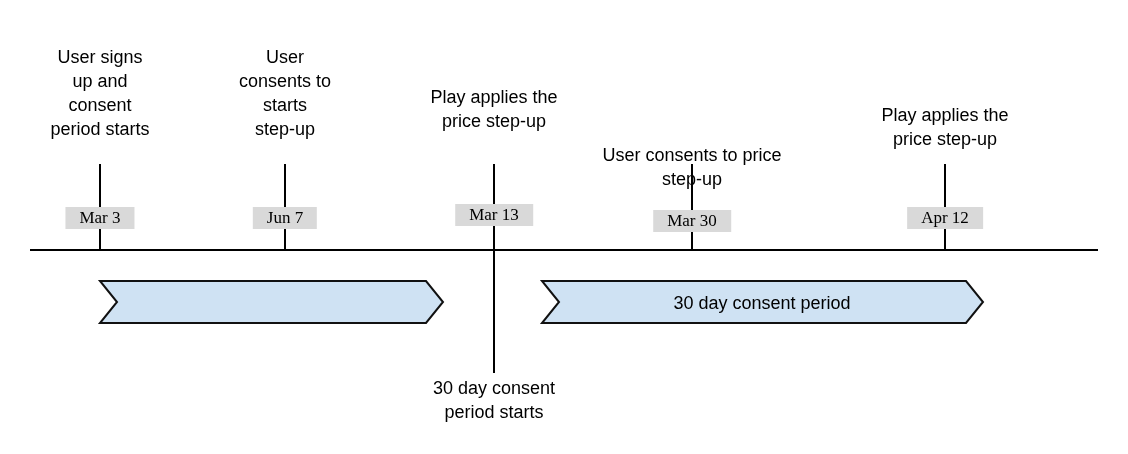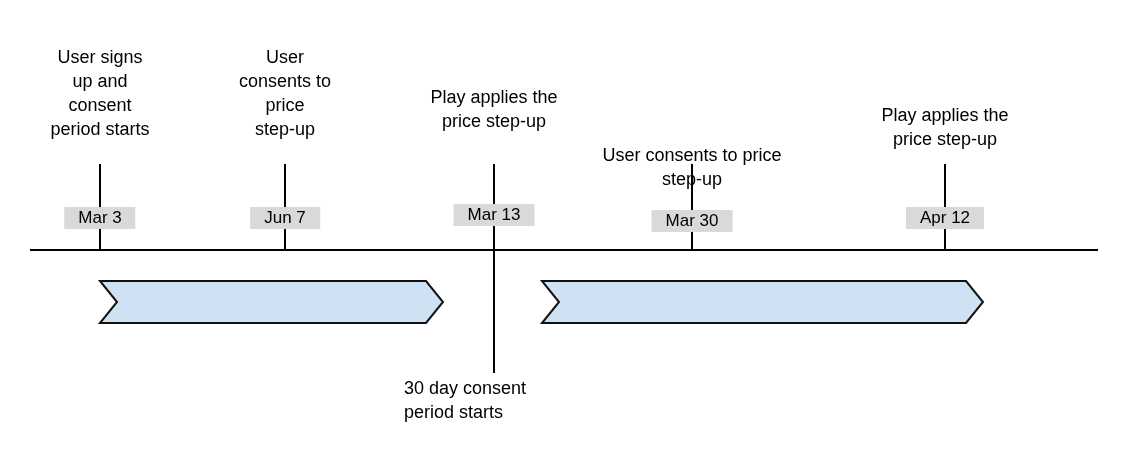--- a/index.html
+++ b/index.html
@@ -14,29 +14,29 @@
   svg.layer { position:absolute; left:0; top:0; }
   .event-label {
     transform:translateX(-50%);
     text-align:center; white-space:pre-line;
     font-size:18px; line-height:24px;
   }
   .date-badge {
     transform:translateX(-50%);
     background:var(--date-bg,#d9d9d9);
     font-size:17px; line-height:22px;
-    padding:0 14px; white-space:nowrap;
+    padding:0 14px; white-space:nowrap;font-family:Liberation Serif, serif;
   }
   .period-label {
     transform:translate(-50%,-50%);
     font-size:18px; white-space:nowrap;
   }
   .note-label {
     transform:translateX(-50%);
-    text-align:left; white-space:pre-line;
+    text-align:center; white-space:pre-line;
     font-size:18px; line-height:24px;
   }
   .tick  { stroke:var(--line,#000); stroke-width:2; }
   .axis  { stroke:var(--line,#000); stroke-width:2; }
   .chev  { fill:var(--arrow-fill,#cfe2f3); stroke:var(--arrow-border,#111); stroke-width:2; stroke-linejoin:miter; }
 </style>
 </head>
 <body>
 
 <div class="canvas">
@@ -56,32 +56,33 @@
     <polygon class="chev" points="100,281 426,281 443,302 426,323 100,323 117,302"></polygon>
     <polygon class="chev" points="542,281 966,281 983,302 966,323 542,323 559,302"></polygon>
   </svg>
 
   <div class="abs event-label" style="left:100px; top:45px; width:130px;">User signs
 up and
 consent
 period starts</div>
   <div class="abs event-label" style="left:285px; top:45px; width:130px;">User
 consents to
-price
+starts
 step-up</div>
   <div class="abs event-label" style="left:494px; top:85px; width:170px;">Play applies the
 price step-up</div>
   <div class="abs event-label" style="left:692px; top:103px; width:220px;margin-top:40px;">User consents to price
 step-up</div>
   <div class="abs event-label" style="left:945px; top:103px; width:170px;">Play applies the
 price step-up</div>
 
   <div class="abs date-badge" style="left:100px; top:207px;">Mar 3</div>
   <div class="abs date-badge" style="left:285px; top:207px;">Jun 7</div>
   <div class="abs date-badge" style="left:494px; top:204px;">Mar 13</div>
   <div class="abs date-badge" style="left:692px; top:210px;">Mar 30</div>
   <div class="abs date-badge" style="left:945px; top:207px;">Apr 12</div>
 
+  <div class="abs period-label" style="left:762px; top:303px;">30 day consent period</div>
 
   <div class="abs note-label" style="left:494px; top:376px; width:180px;">30 day consent
 period starts</div>
 
 </div>
 
 </body></html>

